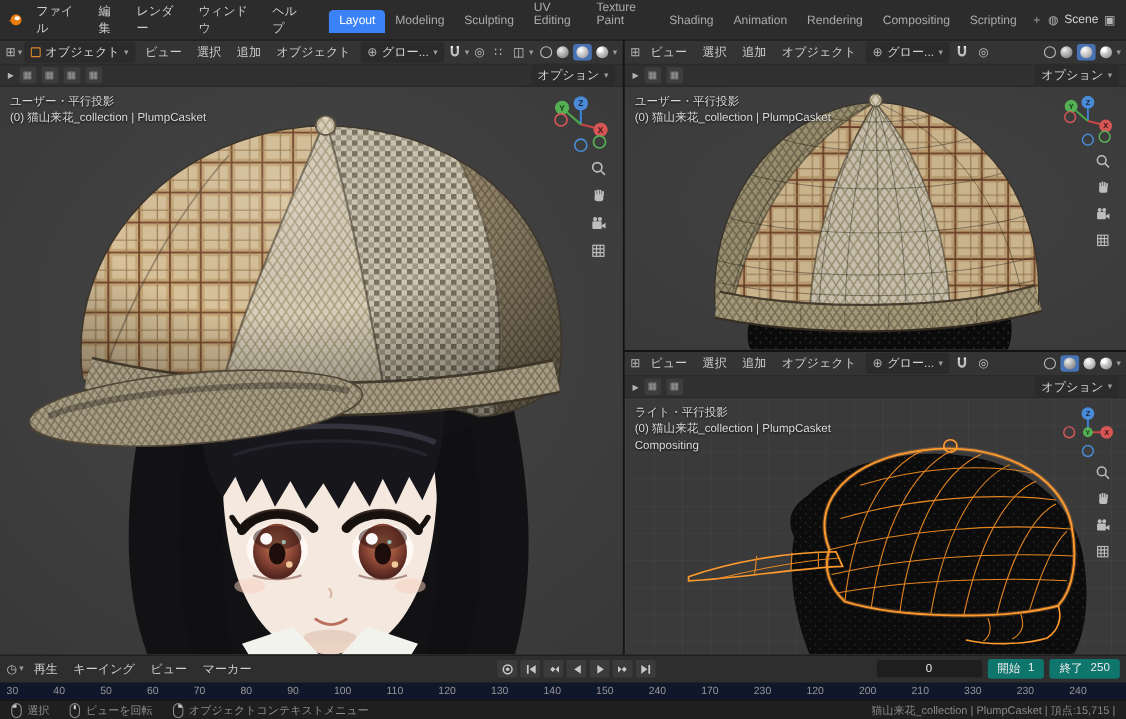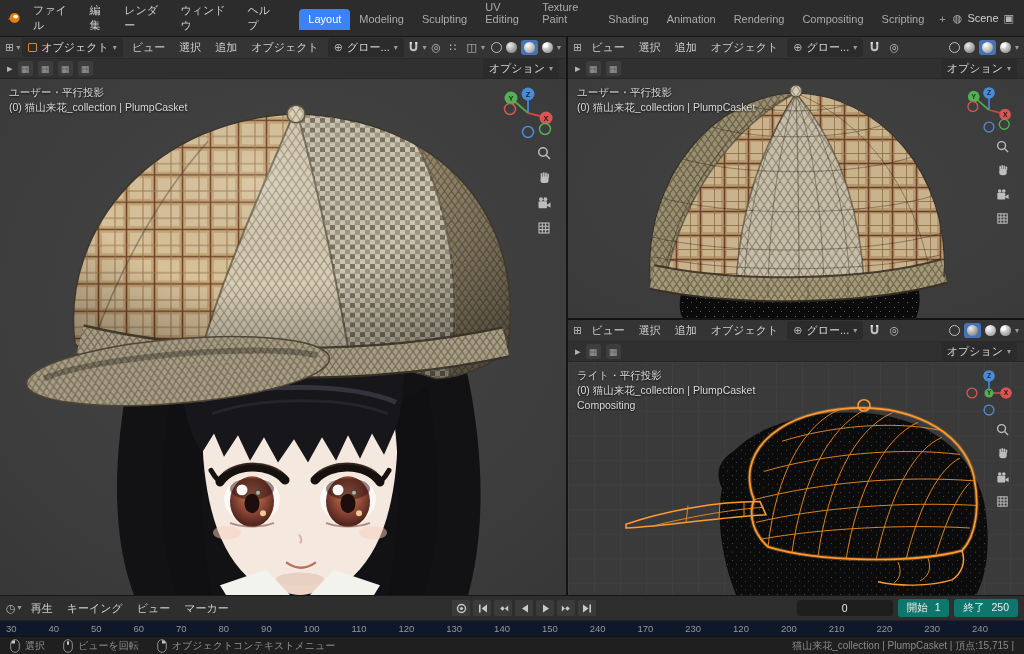--- a/index.html
+++ b/index.html
@@ -687,21 +687,21 @@
         <span>120</span>
         <span>130</span>
         <span>140</span>
         <span>150</span>
         <span>240</span>
         <span>170</span>
         <span>230</span>
         <span>120</span>
         <span>200</span>
         <span>210</span>
-        <span>220</span>
+        <span>330</span>
         <span>230</span>
         <span>240</span>
       </div>
   </div>
 
   <div class="statusbar">
     <span class="sb-item">
       <svg width="10" height="14" viewBox="0 0 10 14">
           <rect x="0.7" y="0.7" width="8.6" height="12.6" rx="4.3" fill="none" stroke="#8f8f8f"></rect>
           <path d="M1.2,4.5 a4,4 0 0 1 3.8,-3.2 v3.2 z" fill="#c8c8c8"></path>

